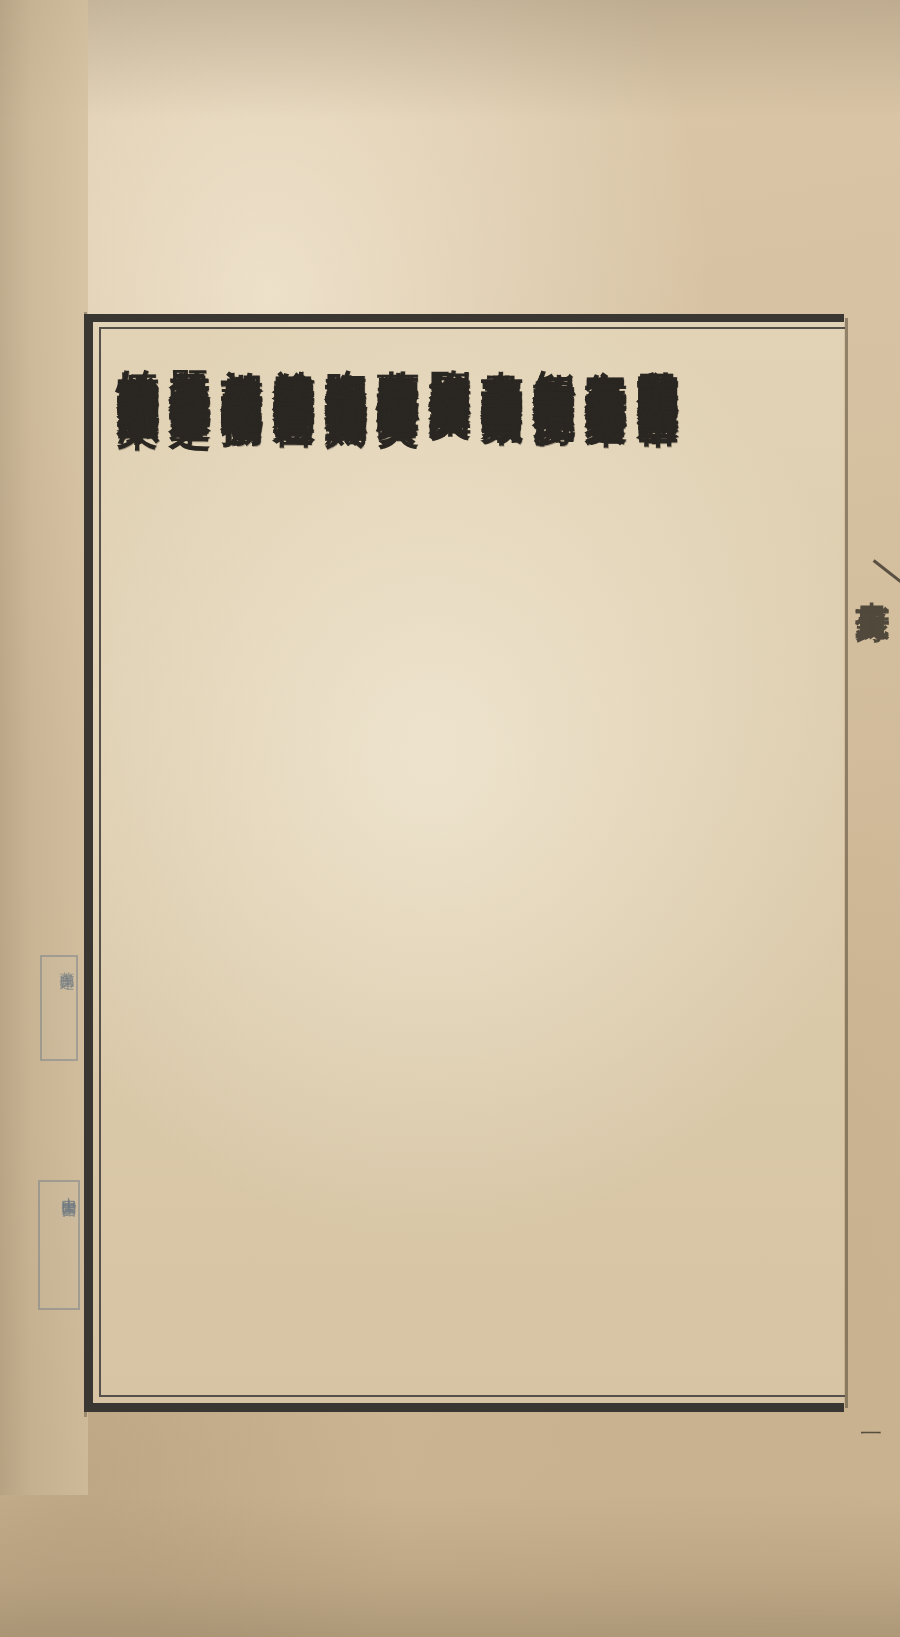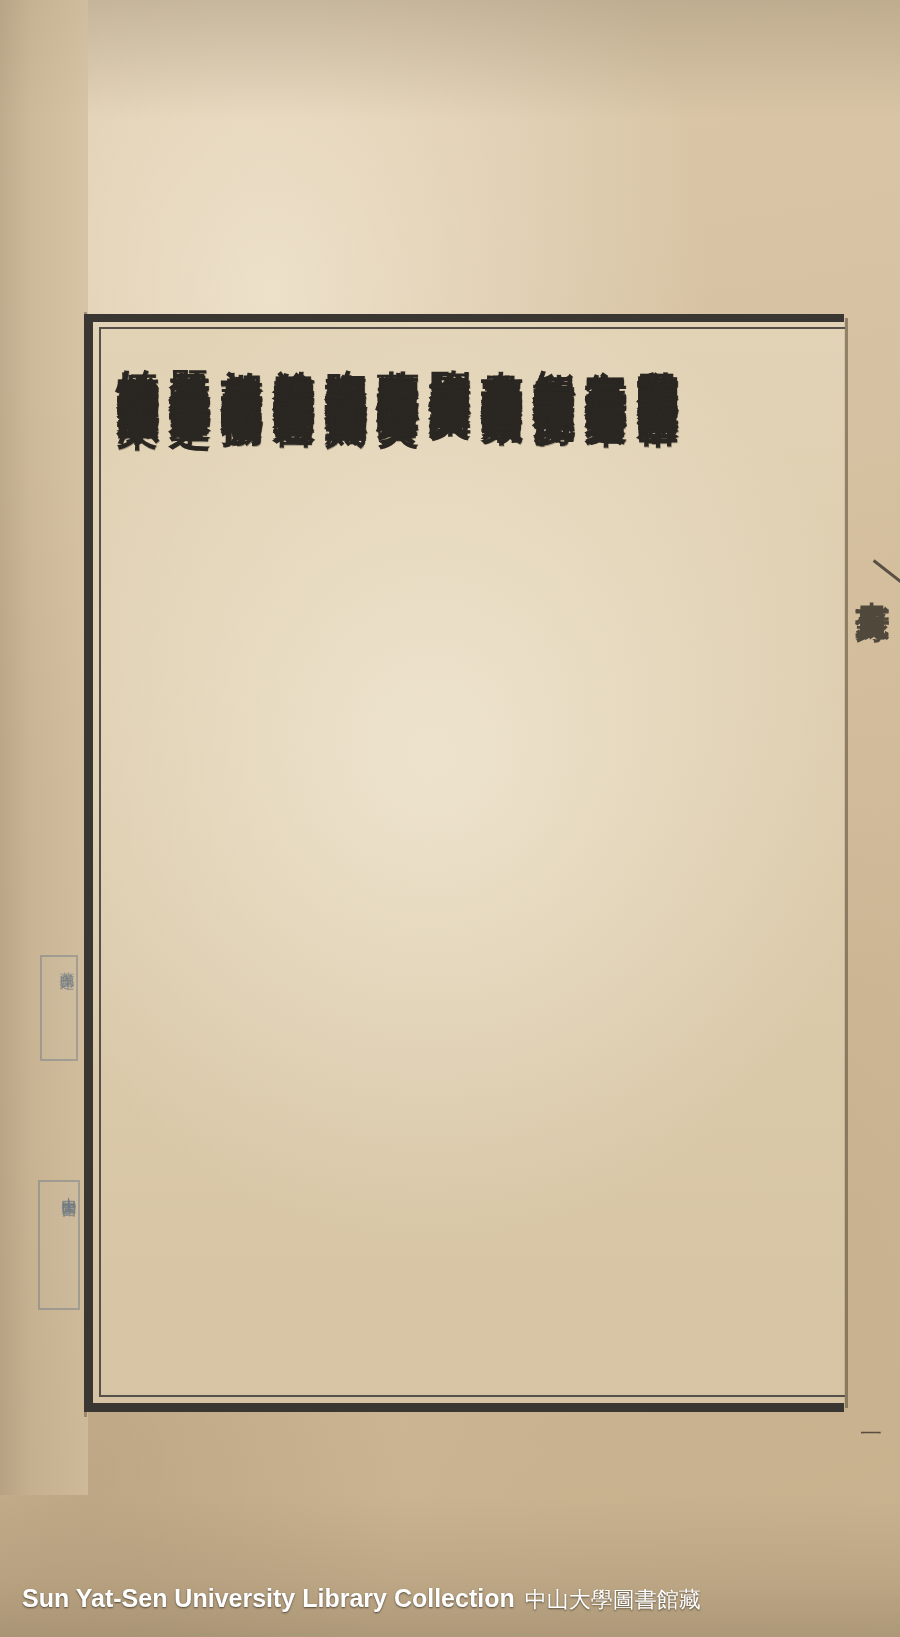--- a/index.html
+++ b/index.html
@@ -222,18 +222,14 @@
     <div id="fold-diag"></div>
     <div id="fold-title">書畫所見錄</div>
   </div>
   <div id="fold-edge"></div>
   <div id="page-number">一</div>
 
   <div class="seal" id="seal-top">藏書之印</div>
   <div class="seal" id="seal-bottom">中山大學圖書館</div>
 
   <div id="footer-band"></div>
-  <div id="footer">
-    <span>Sun Yat-Sen University Library Collection</span>
-    <span class="cn">中山大學圖書館藏</span>
-  </div>
 
 </div>
 
 </body></html>

